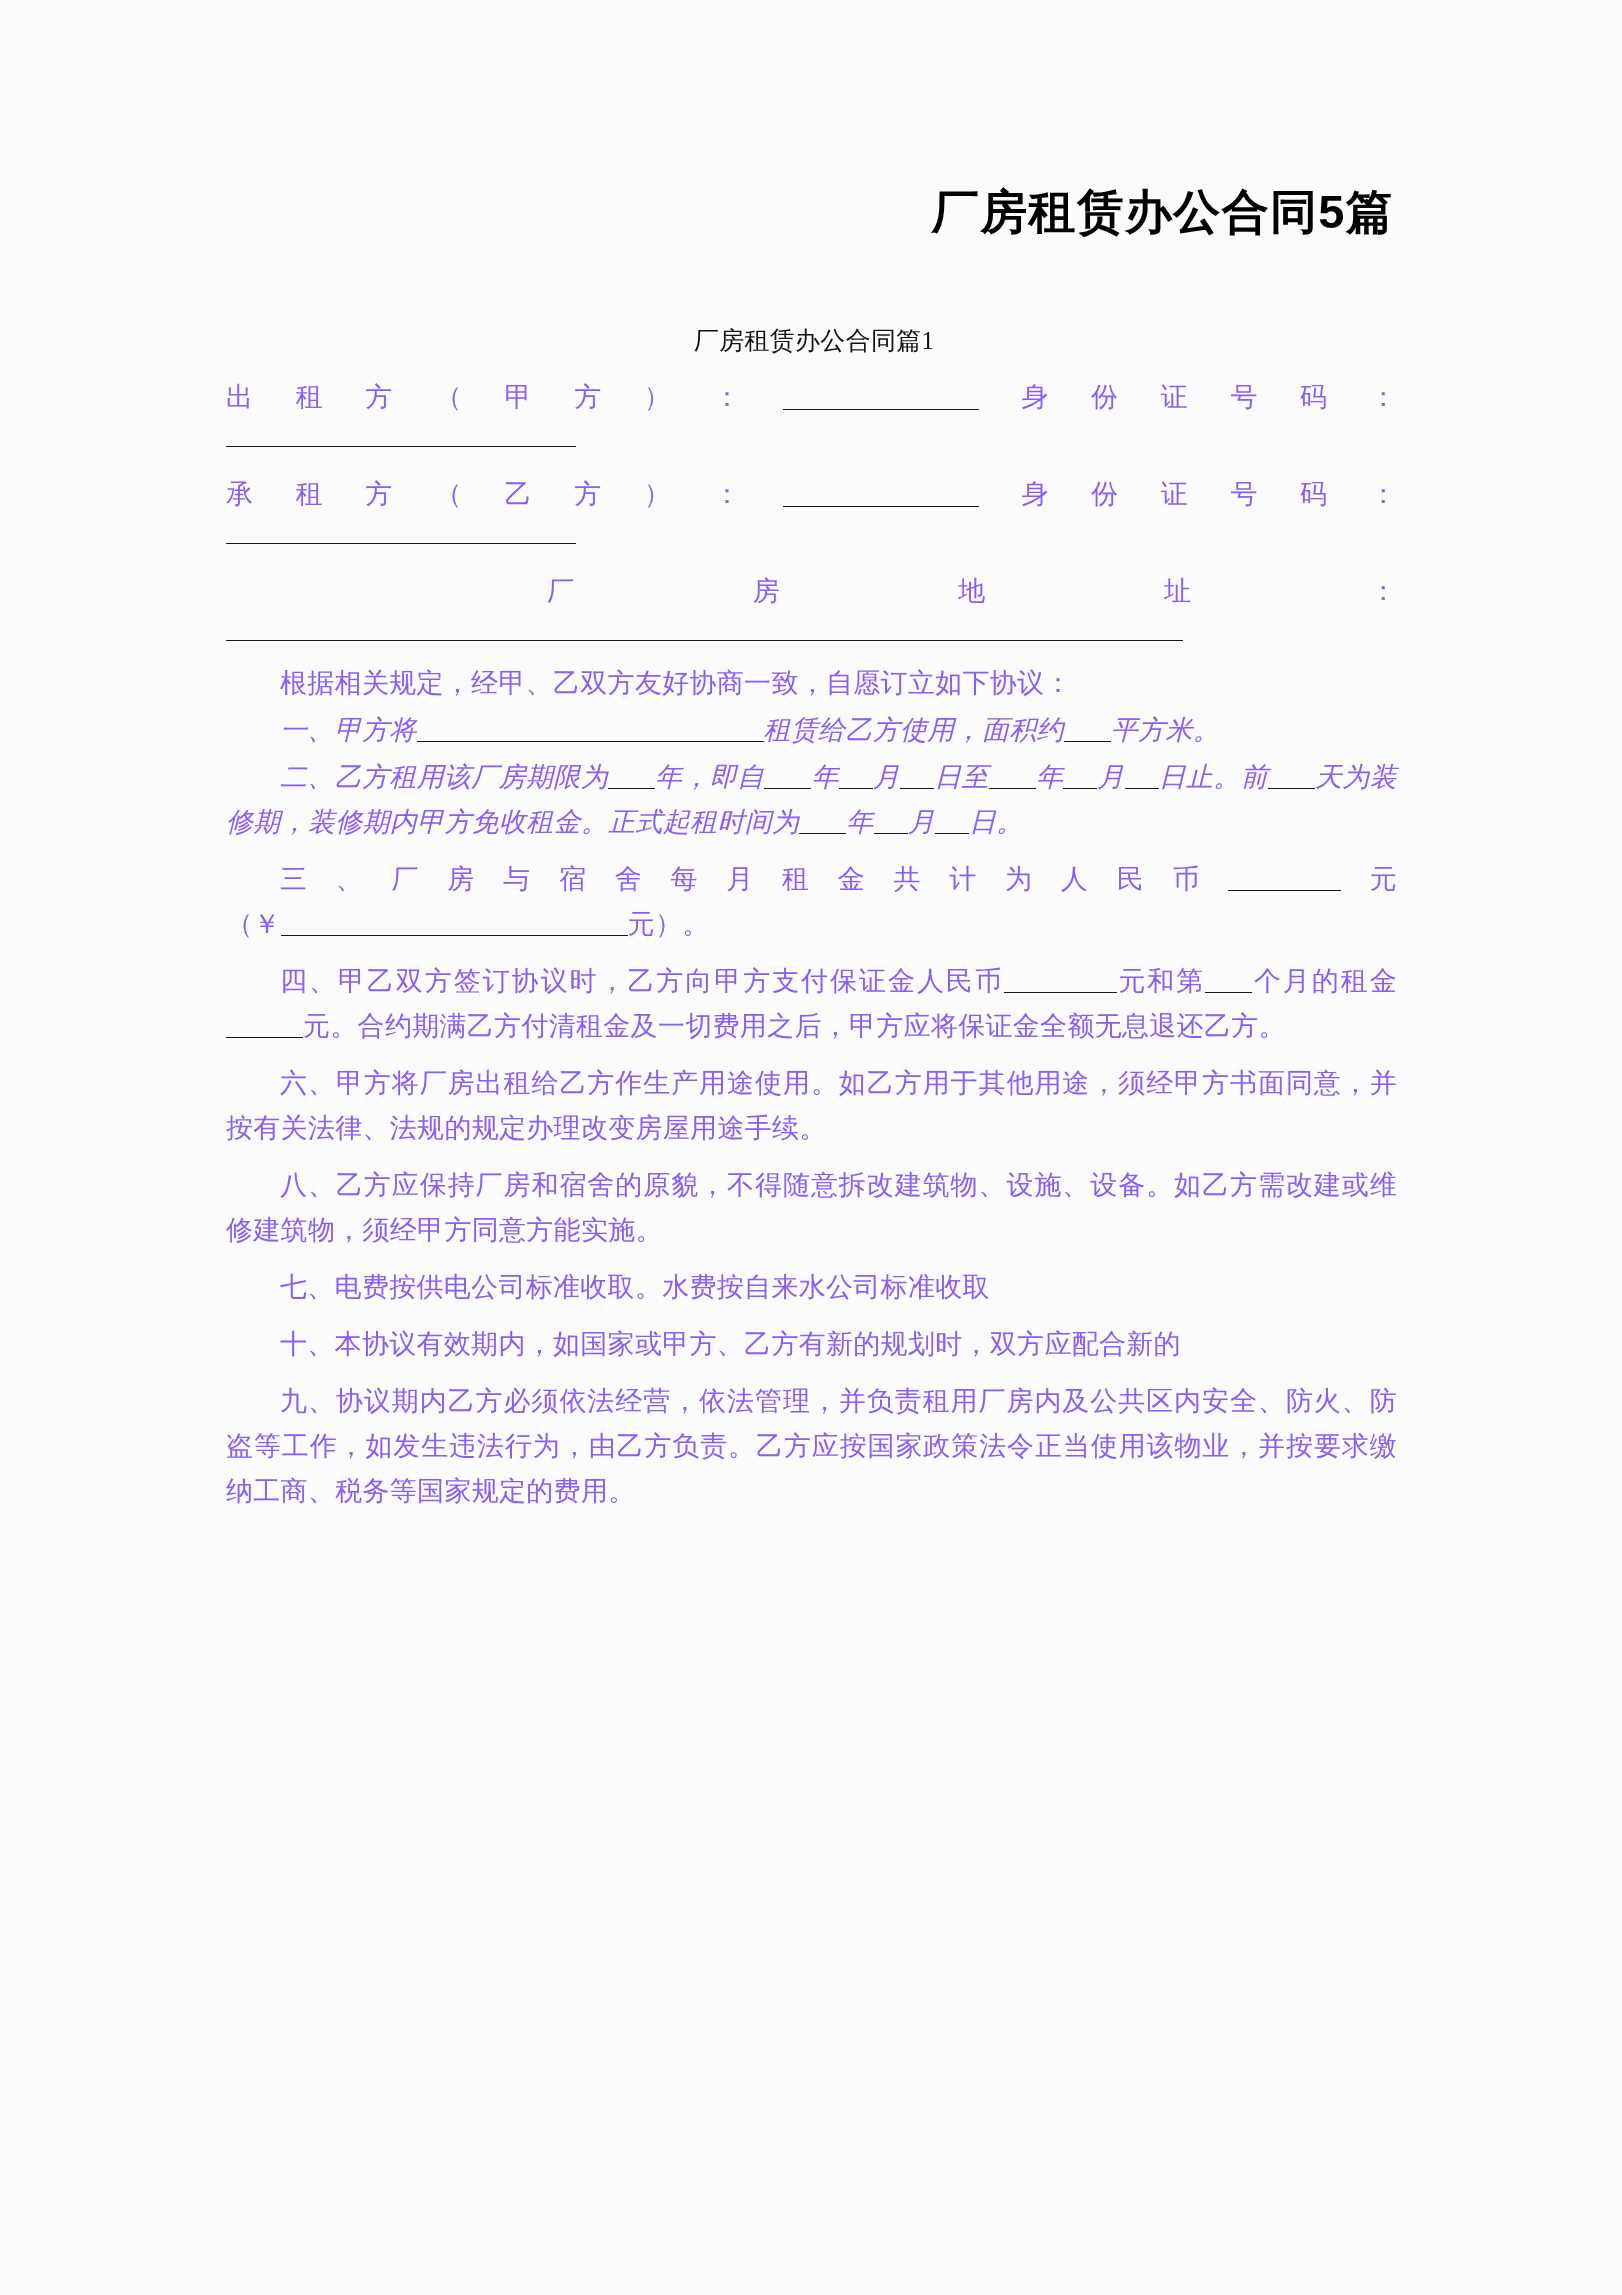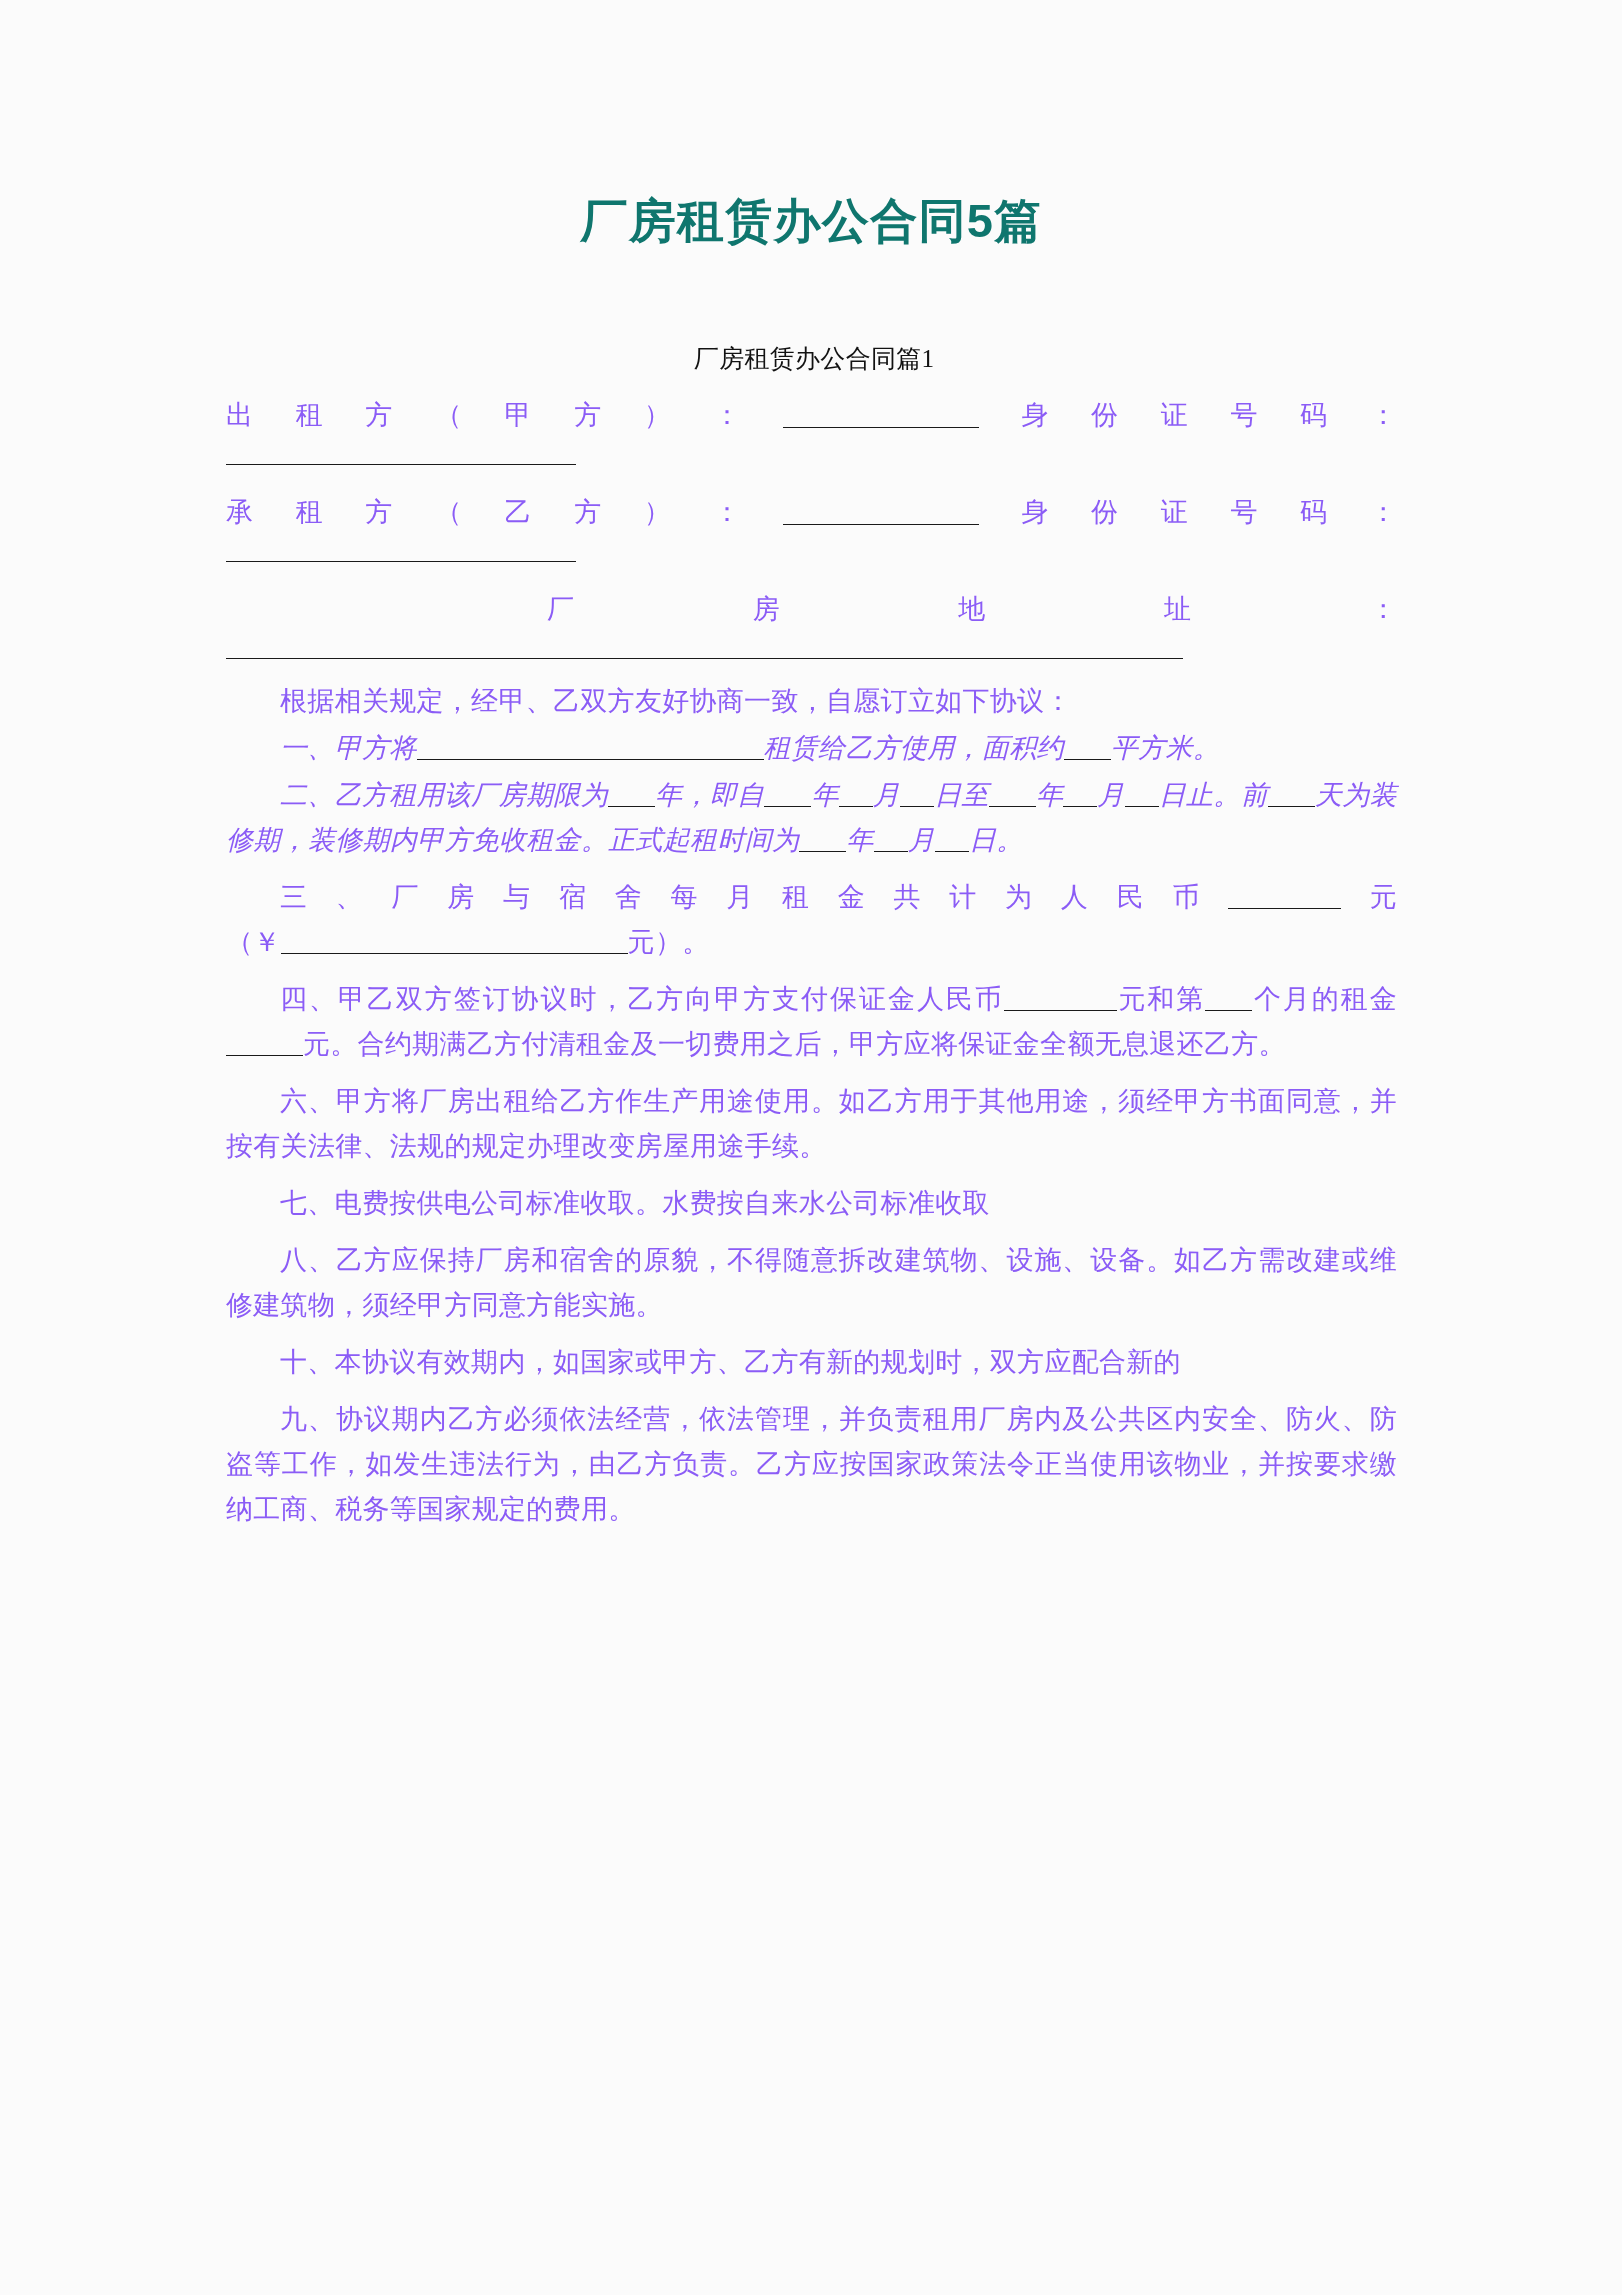--- a/index.html
+++ b/index.html
@@ -28,29 +28,29 @@
   }
   .content {
     position: absolute;
     left: 226px;
     top: 0;
     width: 1171px;
   }
 
   
   .doc-title {
-    margin: 12px;
+    margin: 3px;
     padding: 0;
     font-family: "Liberation Sans", "DejaVu Sans", sans-serif;
     font-weight: bold;
     font-size: 47px;
     line-height: 1.25;
     letter-spacing: 1.3px;
-    text-align: center;
-    color: #0f766e;
+    text-align: right;
+    color: #000000;
     padding-top: 180px;
   }
 
   
   .para {
     margin: 0;
     color: #8b5cf6;
     font-size: 27px;
     line-height: 45px;
     text-align: justify;
@@ -143,23 +143,23 @@
       <p class="para indent2 gap-sm"><span>二、乙方租用该厂房期限为</span><span class="blk b-s"></span><span>年，即自</span><span class="blk b-s"></span><span>年</span><span class="blk b-xs"></span><span>月</span><span class="blk b-xs"></span><span>日至</span><span class="blk b-s"></span><span>年</span><span class="blk b-xs"></span><span>月</span><span class="blk b-xs"></span><span>日止。前</span><span class="blk b-s"></span><span>天为装修期，装修期内甲方免收租金。正式起租时间为</span><span class="blk b-s"></span><span>年</span><span class="blk b-xs"></span><span>月</span><span class="blk b-xs"></span><span>日。</span></p>
 
       <p class="para stretch gap-md" style="text-indent:54px;"><span>三、厂房与宿舍每月租金共计为人民币</span><span class="blk b-l"></span><span>元</span></p>
       <p class="para"><span>（￥</span><span class="blk b-w"></span><span>元）。</span></p>
 
       <p class="para indent2 gap-md"><span>四、甲乙双方签订协议时，乙方向甲方支付保证金人民币</span><span class="blk b-l"></span><span>元和第</span><span class="blk b-s"></span><span>个月的租金</span><span class="blk b-m"></span><span>元。合约期满乙方付清租金及一切费用之后，甲方应将保证金全额无息退还乙方。</span></p>
 
 
       <p class="para indent2 gap-md">六、甲方将厂房出租给乙方作生产用途使用。如乙方用于其他用途，须经甲方书面同意，并按有关法律、法规的规定办理改变房屋用途手续。</p>
 
+      <p class="para indent2 gap-md">八、乙方应保持厂房和宿舍的原貌，不得随意拆改建筑物、设施、设备。如乙方需改建或维修建筑物，须经甲方同意方能实施。</p>
+
       <p class="para indent2 gap-md">七、电费按供电公司标准收取。水费按自来水公司标准收取</p>
-
-      <p class="para indent2 gap-md">八、乙方应保持厂房和宿舍的原貌，不得随意拆改建筑物、设施、设备。如乙方需改建或维修建筑物，须经甲方同意方能实施。</p>
 
       <p class="para indent2 gap-md">十、本协议有效期内，如国家或甲方、乙方有新的规划时，双方应配合新的</p>
 
       <p class="para indent2 gap-md">九、协议期内乙方必须依法经营，依法管理，并负责租用厂房内及公共区内安全、防火、防盗等工作，如发生违法行为，由乙方负责。乙方应按国家政策法令正当使用该物业，并按要求缴纳工商、税务等国家规定的费用。</p>
 
     </div>
   </div>
 </div>
 
 

